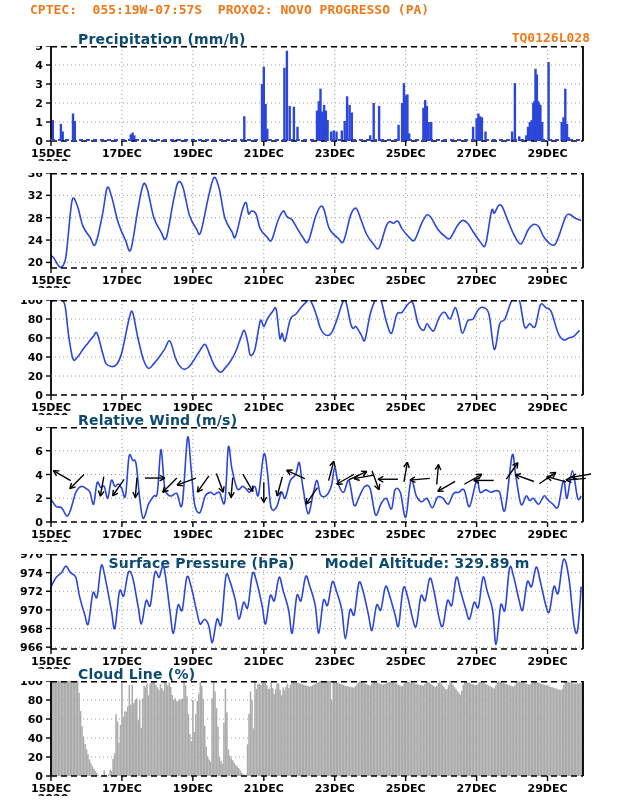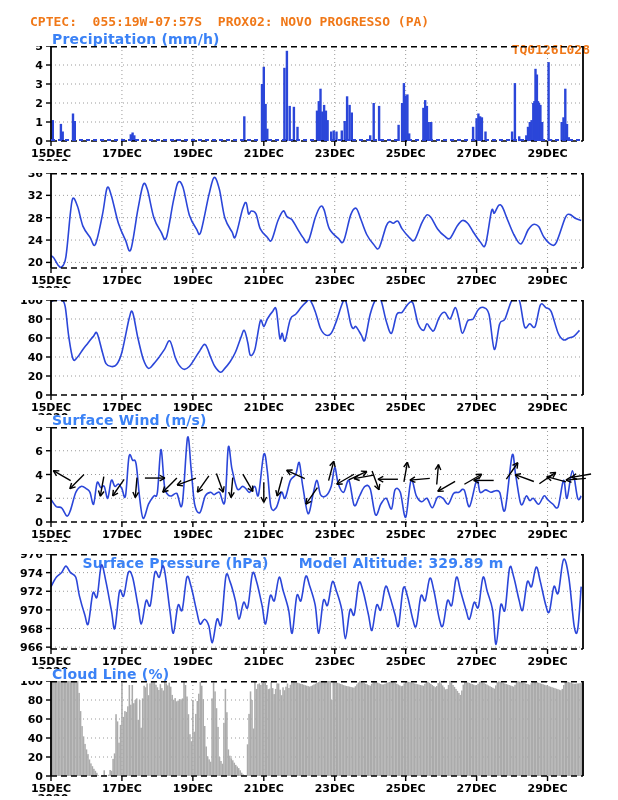--- a/index.html
+++ b/index.html
@@ -1,21 +1,21 @@
 <!DOCTYPE html>
 <html><head>
 <meta charset="utf-8">
 <style>
   html,body{margin:0;padding:0;background:#fff;}
   #canvas{position:relative;width:618px;height:800px;background:#fff;overflow:hidden;
           font-family:"DejaVu Sans",sans-serif;}
   .hline{position:absolute;color:#f07818;font:bold 13px "DejaVu Sans Mono",monospace;
-         white-space:pre;letter-spacing:0px;margin-top:12px;}
+         white-space:pre;letter-spacing:0px;}
   .panel{position:absolute;left:0;width:618px;height:131px;}
-  .ptitle{position:absolute;left:52px;top:0px;height:15px;color:#3b82f6;
+  .ptitle{position:absolute;left:78px;top:0px;height:15px;color:#0c4a6e;
           font:bold 14px "DejaVu Sans",sans-serif;letter-spacing:0.2px;white-space:pre;}
   .ptitle .sub{margin-left:30px;}
   svg.plot{position:absolute;left:0;top:15px;display:block;}
 </style>
 </head>
 <body>
 
 <div id="canvas">
   <div class="hline" style="left:30px;top:2px">CPTEC:  055:19W-07:57S  PROX02: NOVO PROGRESSO (PA)</div>
   <div class="hline" style="right:28px;top:30px">TQ0126L028</div>
@@ -239,21 +239,21 @@
         <text x="405.6666666666667" y="111" text-anchor="middle" fill="#000" font-family="&quot;DejaVu Sans&quot;,sans-serif" font-size="11" font-weight="bold">25DEC</text>
         <line x1="476.6" y1="95" x2="476.6" y2="100" stroke="#000" stroke-width="1.4"></line>
         <text x="476.6" y="111" text-anchor="middle" fill="#000" font-family="&quot;DejaVu Sans&quot;,sans-serif" font-size="11" font-weight="bold">27DEC</text>
         <line x1="547.5333333333333" y1="95" x2="547.5333333333333" y2="100" stroke="#000" stroke-width="1.4"></line>
         <text x="547.5333333333333" y="111" text-anchor="middle" fill="#000" font-family="&quot;DejaVu Sans&quot;,sans-serif" font-size="11" font-weight="bold">29DEC</text>
         <text x="53" y="121" text-anchor="middle" fill="#000" font-family="&quot;DejaVu Sans&quot;,sans-serif" font-size="11" font-weight="bold">2020</text>
       </svg>
   </section>
 
   <section class="panel" style="top:412px">
-    <div class="ptitle"><span>Surface Wind (m/s)</span></div>
+    <div class="ptitle"><span>Relative Wind (m/s)</span></div>
     <svg class="plot" width="618" height="115">
         <line x1="51" y1="71.25" x2="583" y2="71.25" stroke="#9a9a9a" stroke-width="1" stroke-dasharray="1,3"></line>
         <line x1="51" y1="47.5" x2="583" y2="47.5" stroke="#9a9a9a" stroke-width="1" stroke-dasharray="1,3"></line>
         <line x1="51" y1="23.75" x2="583" y2="23.75" stroke="#9a9a9a" stroke-width="1" stroke-dasharray="1,3"></line>
         <line x1="121.93333333333334" y1="0" x2="121.93333333333334" y2="95" stroke="#9a9a9a" stroke-width="1" stroke-dasharray="1,3"></line>
         <line x1="192.86666666666667" y1="0" x2="192.86666666666667" y2="95" stroke="#9a9a9a" stroke-width="1" stroke-dasharray="1,3"></line>
         <line x1="263.8" y1="0" x2="263.8" y2="95" stroke="#9a9a9a" stroke-width="1" stroke-dasharray="1,3"></line>
         <line x1="334.73333333333335" y1="0" x2="334.73333333333335" y2="95" stroke="#9a9a9a" stroke-width="1" stroke-dasharray="1,3"></line>
         <line x1="405.6666666666667" y1="0" x2="405.6666666666667" y2="95" stroke="#9a9a9a" stroke-width="1" stroke-dasharray="1,3"></line>
         <line x1="476.6" y1="0" x2="476.6" y2="95" stroke="#9a9a9a" stroke-width="1" stroke-dasharray="1,3"></line>

